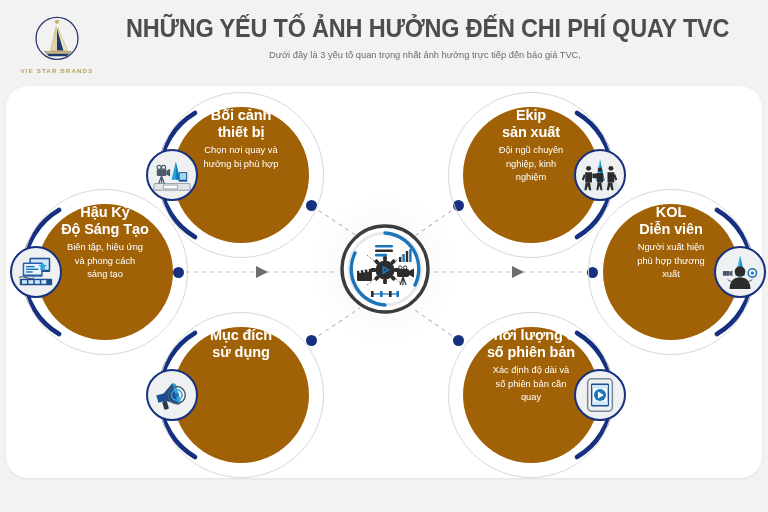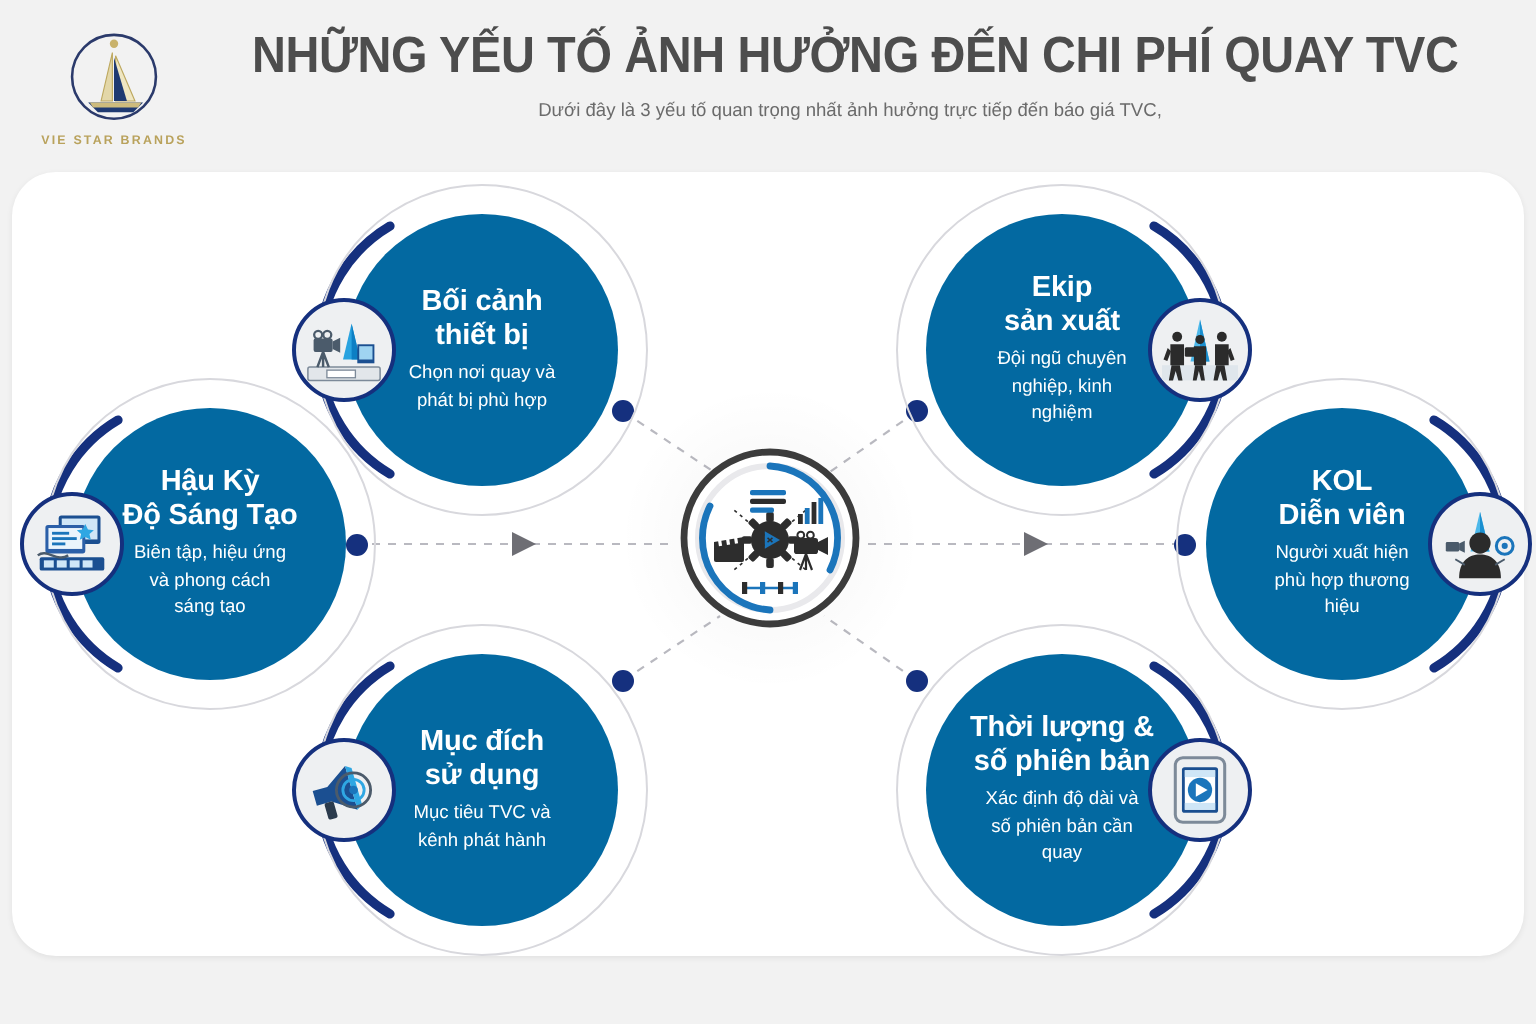--- a/index.html
+++ b/index.html
@@ -49,22 +49,22 @@
 
   
   .node{position:absolute;width:166px;height:166px;}
   .node .ellipse-outline{
     position:absolute;left:0;top:0;width:166px;height:166px;
     border:1.3px solid #d8d8dd;border-radius:50%;
     box-sizing:border-box;
   }
   .node .disc{
     position:absolute;left:15px;top:15px;width:136px;height:136px;
-    background:#0369a1;border-radius:50%;
-    display:flex;flex-direction:column;align-items:center;justify-content:center;
+    background:#a16207;border-radius:50%;
+    display:flex;flex-direction:column;align-items:center;justify-content:flex-start;
     text-align:center;color:#ffffff;box-sizing:border-box;padding:0 13px;
   }
   .node .disc .n-title{
     font-size:14.5px;font-weight:bold;line-height:17px;letter-spacing:-0.1px;
   }
   .node .disc .n-desc{
     font-size:9.3px;line-height:13.5px;margin-top:3px;font-weight:normal;
   }
   .node .arc{position:absolute;left:-3px;top:-3px;width:172px;height:172px;}
 
@@ -211,21 +211,21 @@
       <path d="M40 24 A72 72 0 0 0 40 148" fill="none" stroke="#15307e" stroke-width="4.6" stroke-linecap="round"></path>
     </svg>
     <div class="ellipse-outline"></div>
     <div class="disc">
       <div class="n-title">
         <div>Bối cảnh</div>
         <div>thiết bị</div>
       </div>
       <div class="n-desc">
         <div>Chọn nơi quay và</div>
-        <div>phát bị phù hợp</div>
+        <div>hưởng bị phù hợp</div>
       </div>
     </div>
     <div class="badge" style="left:-12px;top:57px;">
       <svg viewBox="0 0 40 40">
         <rect x="1" y="29" width="38" height="7" rx="1" fill="#e2e6ea" stroke="#7d8a99" stroke-width="0.8"></rect>
         <rect x="11" y="30.6" width="15" height="4" fill="#ffffff" stroke="#7d8a99" stroke-width="0.7"></rect>
         <path d="M24 6 L28.5 25 L19.5 25 Z" fill="#29a3e0"></path>
         <path d="M24 6 L28.5 25 L24 25 Z" fill="#0d7fc4"></path>
         <rect x="27" y="17" width="9" height="10" fill="#1b4f91"></rect>
         <rect x="28" y="18" width="7" height="7" fill="#9fd4f2"></rect>
@@ -332,21 +332,21 @@
     </svg>
     <div class="ellipse-outline"></div>
     <div class="disc">
       <div class="n-title">
         <div>KOL</div>
         <div>Diễn viên</div>
       </div>
       <div class="n-desc">
         <div>Người xuất hiện</div>
         <div>phù hợp thương</div>
-        <div>hiệu</div>
+        <div>xuất</div>
       </div>
     </div>
     <div class="badge" style="left:126px;top:57px;">
       <svg viewBox="0 0 40 40">
         <path d="M20 3 L25 24 L15 24 Z" fill="#4cb8ea"></path>
         <path d="M20 3 L25 24 L20 24 Z" fill="#1a8fd0"></path>
         <circle cx="20" cy="19.5" r="5.6" fill="#2b2b2b"></circle>
         <path d="M9 38 C9 29 14 25.5 20 25.5 C26 25.5 31 29 31 38 Z" fill="#2b2b2b"></path>
         <g fill="#4b5b6b">
           <rect x="2" y="19" width="7" height="5" rx="0.7"></rect>
@@ -367,24 +367,20 @@
   <div class="node" style="left:158px;top:312px;">
     <svg class="arc" viewBox="0 0 172 172">
       <path d="M40 24 A72 72 0 0 0 40 148" fill="none" stroke="#15307e" stroke-width="4.6" stroke-linecap="round"></path>
     </svg>
     <div class="ellipse-outline"></div>
     <div class="disc">
       <div class="n-title">
         <div>Mục đích</div>
         <div>sử dụng</div>
       </div>
-      <div class="n-desc">
-        <div>Mục tiêu TVC và</div>
-        <div>kênh phát hành</div>
-      </div>
     </div>
     <div class="badge" style="left:-12px;top:57px;">
       <svg viewBox="0 0 40 40">
         <g transform="rotate(-16 20 20)">
           <path d="M4 16 L12 16 L24 8 L24 32 L12 24 L4 24 Z" fill="#1b4f91"></path>
           <path d="M24 8 L24 32 L27 30 L27 10 Z" fill="#2fa7e3"></path>
           <rect x="8" y="24" width="5" height="9" rx="1" fill="#2b3b4d"></rect>
         </g>
         <g transform="translate(25,20)">
           <circle r="9" fill="none" stroke="#4b5b6b" stroke-width="1.5"></circle>

